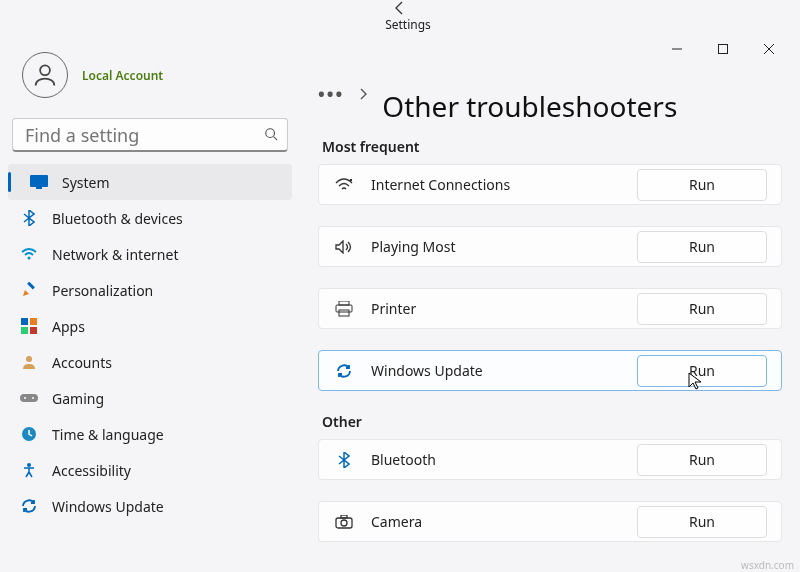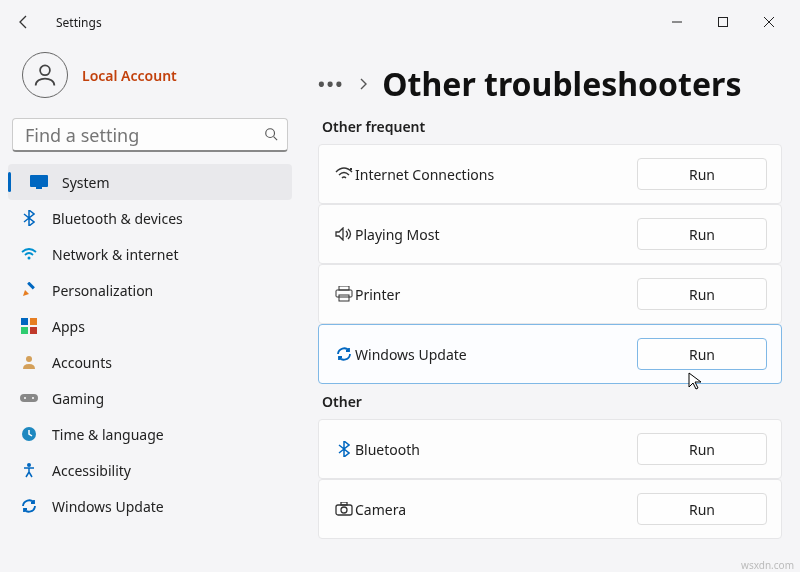--- a/index.html
+++ b/index.html
@@ -1,48 +1,48 @@
 <!DOCTYPE html>
 <html><head>
 <meta charset="utf-8">
 <style>
 * { margin: 0; padding: 0; box-sizing: border-box; font-family: "Segoe UI", system-ui, sans-serif; }
 body { width: 800px; height: 572px; background: #f5f5f7; overflow: hidden; position: relative; }
 
-.titlebar { height: 44px; display: flex; align-items: center; padding: 0 8px; }
+.titlebar { height: 44px; display: flex; align-items: center; padding: 0 8px; flex-direction: column; }
 .back-btn { width: 32px; height: 32px; display: flex; align-items: center; justify-content: center; border-radius: 4px; cursor: default; }
 .title { font-size: 12px; margin-left: 16px; color: #202020; }
 .win-controls { margin-left: auto; display: flex; }
 .win-btn { width: 46px; height: 32px; display: flex; align-items: center; justify-content: center; }
 
 .layout { display: flex; height: calc(100% - 44px); }
 .sidebar { width: 300px; padding: 0 8px 8px 8px; display: flex; flex-direction: column; }
 .account { display: flex; align-items: center; gap: 14px; padding: 8px 8px 20px 14px; }
 .avatar { width: 46px; height: 46px; border-radius: 50%; border: 1.5px solid #666; display: flex; align-items: center; justify-content: center; }
-.account-name { font-size: 14px; font-weight: 600; color: #c2410c; }
+.account-name { font-size: 12px; font-weight: 600; color: #4d7c0f; }
 
 .search-wrap { margin: 0 4px 12px 4px; position: relative; }
 .search { width: 100%; height: 34px; border: 1px solid #ccc; border-radius: 4px; background: #fdfdfd; padding: 0 34px 0 12px; font-size: 18px; outline: none; border-bottom: 2px solid #888; }
 .search-ico { position: absolute; right: 10px; top: 50%; transform: translateY(-50%); color: #555; }
 
 .nav { display: flex; flex-direction: column; }
 .nav-item { height: 36px; display: flex; align-items: center; gap: 14px; padding: 0 12px; border-radius: 4px; font-size: 14px; color: #222; position: relative; }
 .nav-item.active { background: #e9e9ec; padding-left: 22px; }
 .nav-item.active::before { content: ""; position: absolute; left: 0; top: 8px; bottom: 8px; width: 3px; background: #0067c0; border-radius: 3px; }
 .nav-ico { width: 18px; height: 18px; display: flex; align-items: center; justify-content: center; font-size: 14px; }
 
 .main { flex: 1; padding: 18px 18px 8px 18px; overflow: hidden; }
 .breadcrumb { display: flex; align-items: center; gap: 14px; margin-bottom: 12px; }
 .bc-ellipsis { font-size: 18px; letter-spacing: 2px; color: #555; font-weight: 700; }
 .bc-chevron { color: #555; }
-.page-title { font-size: 32px; font-weight: 700; color: #111; }
+.page-title { font-size: 28px; font-weight: 400; color: #111; margin-top: 25px; }
 
 .section-title { font-size: 14px; font-weight: 600; color: #202020; margin: 8px 0 8px 4px; }
 
-.card { background: #fdfdfd; border: 1px solid #e6e6e8; border-radius: 4px; height: 60px; display: flex; align-items: center; padding: 0 14px; margin-bottom: 0; }
+.card { background: #fdfdfd; border: 1px solid #e6e6e8; border-radius: 4px; height: 41px; display: flex; align-items: center; padding: 0 14px; margin-bottom: 21px; gap: 16px; }
 .card.selected { border: 1px solid #7fb8e6; background: #fcfdff; }
 .card-ico { width: 22px; display: flex; align-items: center; justify-content: center; color: #333; }
 .card-label { font-size: 14px; color: #222; }
 .run-btn { margin-left: auto; width: 130px; height: 32px; background: #fefefe; border: 1px solid #ddd; border-radius: 4px; font-size: 14px; display: flex; align-items: center; justify-content: center; color: #222; }
 .card.selected .run-btn { border: 1px solid #7fb8e6; }
 
 .cursor { position: absolute; left: 688px; top: 372px; pointer-events: none; z-index: 10; }
 .watermark { position: absolute; right: 6px; bottom: 0; font-size: 10px; color: #bbb; }
 </style>
 </head>
@@ -197,21 +197,21 @@
       <span class="bc-ellipsis">•••</span>
       <span class="bc-chevron">
         <svg width="10" height="12" viewBox="0 0 10 12">
             <path d="M3 1 L8 6 L3 11" stroke="#555" stroke-width="1.4" fill="none"></path>
           </svg>
       </span>
       <span class="page-title">Other troubleshooters</span>
     </div>
 
     <div id="sections">
-        <div class="section-title">Other frequent</div>
+        <div class="section-title">Most frequent</div>
         <div class="card">
           <span class="card-ico">
             <svg width="18" height="14" viewBox="0 0 18 14">
               <path d="M1 5 Q9 -3 17 5 M4 8 Q9 3 14 8 M7 11 Q9 9 11 11" stroke="#333" stroke-width="1.4" fill="none"></path>
               <line x1="15" y1="1" x2="17" y2="3" stroke="#333"></line>
               <line x1="15" y1="3" x2="17" y2="1" stroke="#333"></line>
             </svg>
           </span>
           <span class="card-label">Internet Connections</span>
           <div class="run-btn">Run</div>

